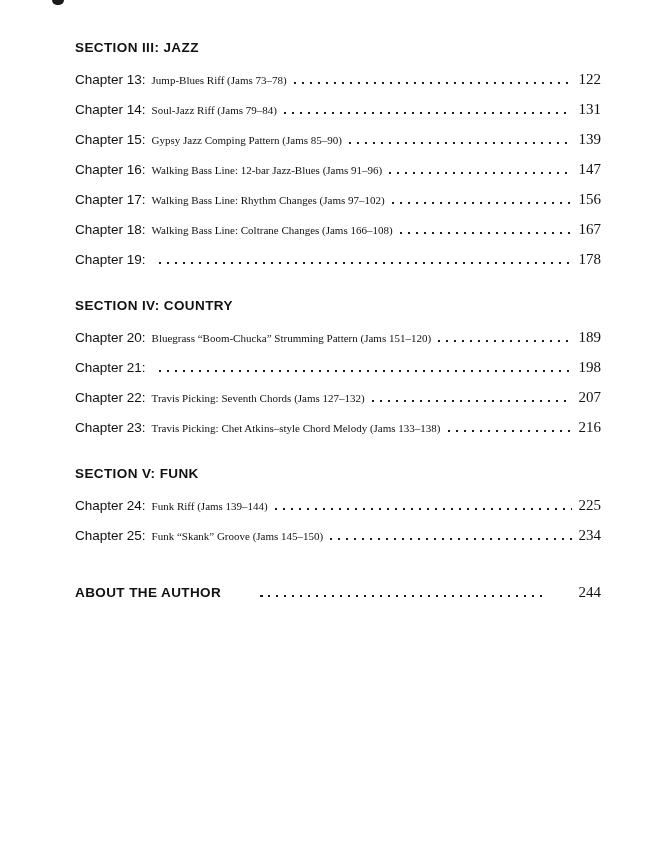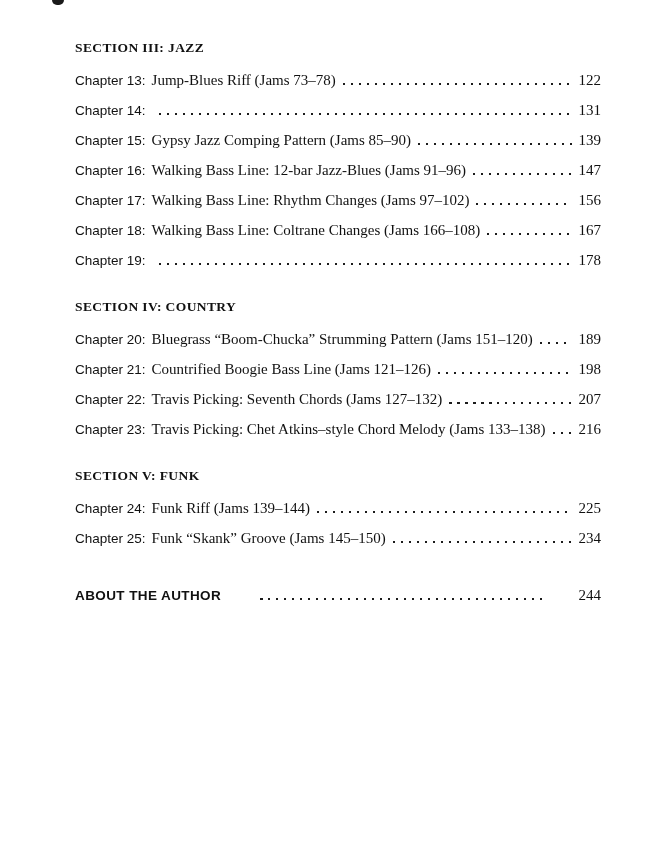--- a/index.html
+++ b/index.html
@@ -23,21 +23,21 @@
     left: 52px;
     width: 12px;
     height: 5px;
     background: #1a1a1a;
     border-radius: 0 0 6px 6px;
   }
   .section {
     margin-bottom: 30px;
   }
   .section-heading {
-    font-family: Liberation Serif, serif;
+    font-family: Liberation Sans, sans-serif;
     font-weight: bold;
     font-size: 13.5px;
     letter-spacing: 0.4px;
     color: #111111;
     margin: 0 0 16px 0;
   }
   .entry {
     display: flex;
     align-items: baseline;
     margin-bottom: 13px;
@@ -46,21 +46,21 @@
   .chapter-label {
     font-family: "Liberation Sans", sans-serif;
     font-weight: normal;
     font-size: 13.5px;
     color: #111111;
     margin-right: 6px;
     flex: 0 0 auto;
   }
   .chapter-title {
     font-family: "Liberation Serif", serif;
-    font-size: 15px;
+    font-size: 11px;
     color: #111111;
     flex: 0 0 auto;
   }
   .dot-leader {
     flex: 1 1 auto;
     height: 2.5px;
     min-width: 18px;
     margin: 0 7px;
     background: repeating-linear-gradient(to right, #1c1c1c 0 2.5px, transparent 2.5px 8px);
   }
@@ -95,20 +95,21 @@
     <h2 class="section-heading">SECTION III: JAZZ</h2>
 
     <div class="entry">
       <span class="chapter-label">Chapter 13:</span>
       <span class="chapter-title">Jump-Blues Riff (Jams 73–78)</span>
       <span class="dot-leader"></span>
       <span class="page-number">122</span>
     </div>
     <div class="entry">
       <span class="chapter-label">Chapter 14:</span>
+      <span class="chapter-title">Soul-Jazz Riff (Jams 79–84)</span>
       <span class="dot-leader"></span>
       <span class="page-number">131</span>
     </div>
     <div class="entry">
       <span class="chapter-label">Chapter 15:</span>
       <span class="chapter-title">Gypsy Jazz Comping Pattern (Jams 85–90)</span>
       <span class="dot-leader"></span>
       <span class="page-number">139</span>
     </div>
     <div class="entry">
@@ -140,21 +141,20 @@
     <h2 class="section-heading">SECTION IV: COUNTRY</h2>
 
     <div class="entry">
       <span class="chapter-label">Chapter 20:</span>
       <span class="chapter-title">Bluegrass “Boom-Chucka” Strumming Pattern (Jams 151–120)</span>
       <span class="dot-leader"></span>
       <span class="page-number">189</span>
     </div>
     <div class="entry">
       <span class="chapter-label">Chapter 21:</span>
-      <span class="chapter-title">Countrified Boogie Bass Line (Jams 121–126)</span>
       <span class="dot-leader"></span>
       <span class="page-number">198</span>
     </div>
     <div class="entry">
       <span class="chapter-label">Chapter 22:</span>
       <span class="chapter-title">Travis Picking: Seventh Chords (Jams 127–132)</span>
       <span class="dot-leader"></span>
       <span class="page-number">207</span>
     </div>
     <div class="entry">

